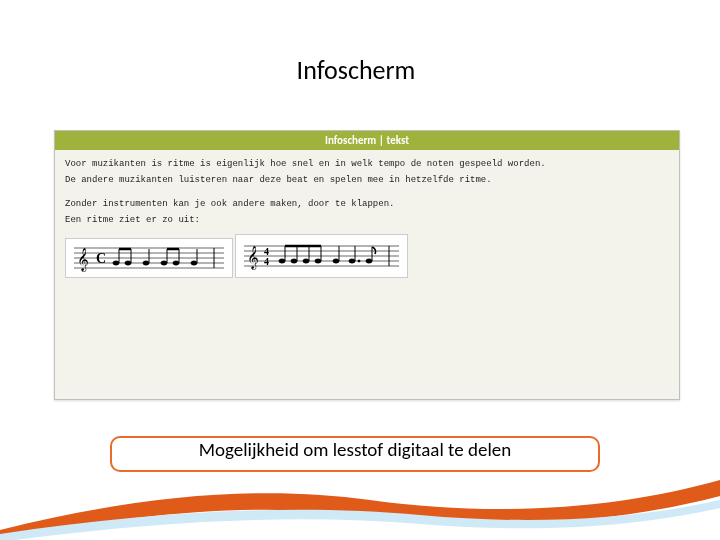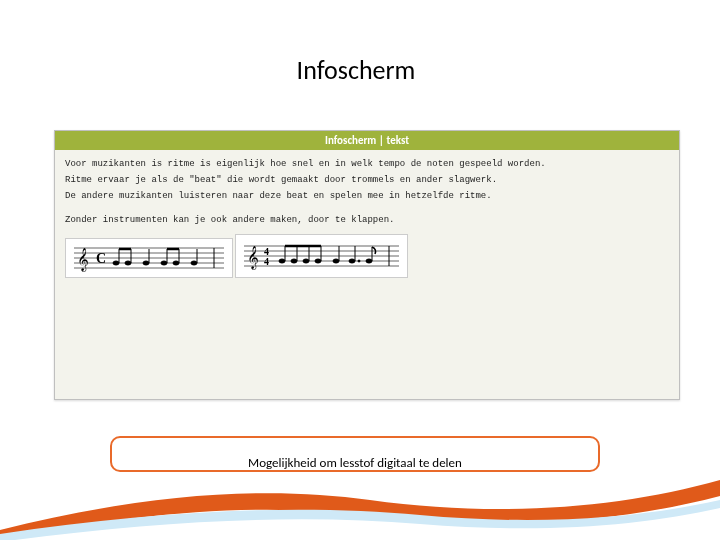--- a/index.html
+++ b/index.html
@@ -74,23 +74,23 @@
   .caption-pill {
     position: absolute;
     left: 110px;
     right: 120px;
     bottom: 68px;
     height: 36px;
     background: #ffffff;
     border: 2px solid #e96a2a;
     border-radius: 10px;
     display: flex;
-    align-items: flex-end;
+    align-items: flex-start;
     justify-content: center;
-    font-size: 13px;
+    font-size: 19px;
     color: #000;
     z-index: 3;
   }
 
   .swoosh {
     position: absolute;
     left: 0; right: 0;
     bottom: 0;
     height: 80px;
     z-index: 2;
@@ -102,24 +102,24 @@
 
 <div class="arch-left"></div>
 <div class="arch-right"></div>
 
 <h1 class="slide-title">Infoscherm</h1>
 
 <div class="panel">
   <div class="panel-header">Infoscherm | tekst</div>
   <div class="panel-body">
     <p>Voor muzikanten is ritme is eigenlijk hoe snel en in welk tempo de noten gespeeld worden.</p>
-    <p>Ritme ervaar je als de "beat" die wordt gemaakt door trommels en ander slagwerk.</p>
     <p>De andere muzikanten luisteren naar deze beat en spelen mee in hetzelfde ritme.</p>
     <div class="gap"></div>
     <p>Zonder instrumenten kan je ook andere maken, door te klappen.</p>
+    <p>Een ritme ziet er zo uit:</p>
 
     <div class="notation-box">
       <svg width="150" height="30" viewBox="0 0 150 30">
 
         <g stroke="#000" stroke-width="0.6">
           <line x1="0" y1="5" x2="150" y2="5"></line>
           <line x1="0" y1="10" x2="150" y2="10"></line>
           <line x1="0" y1="15" x2="150" y2="15"></line>
           <line x1="0" y1="20" x2="150" y2="20"></line>
           <line x1="0" y1="25" x2="150" y2="25"></line>

